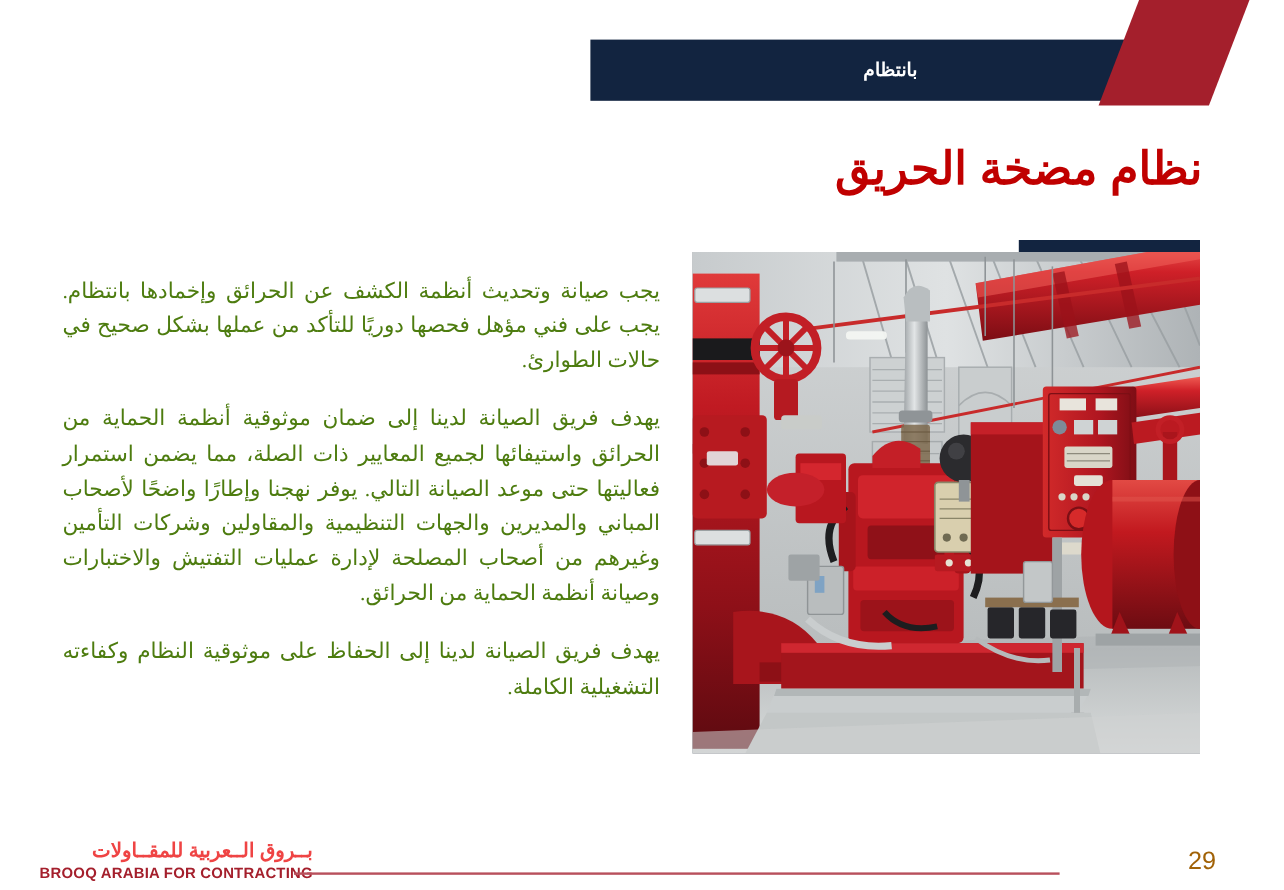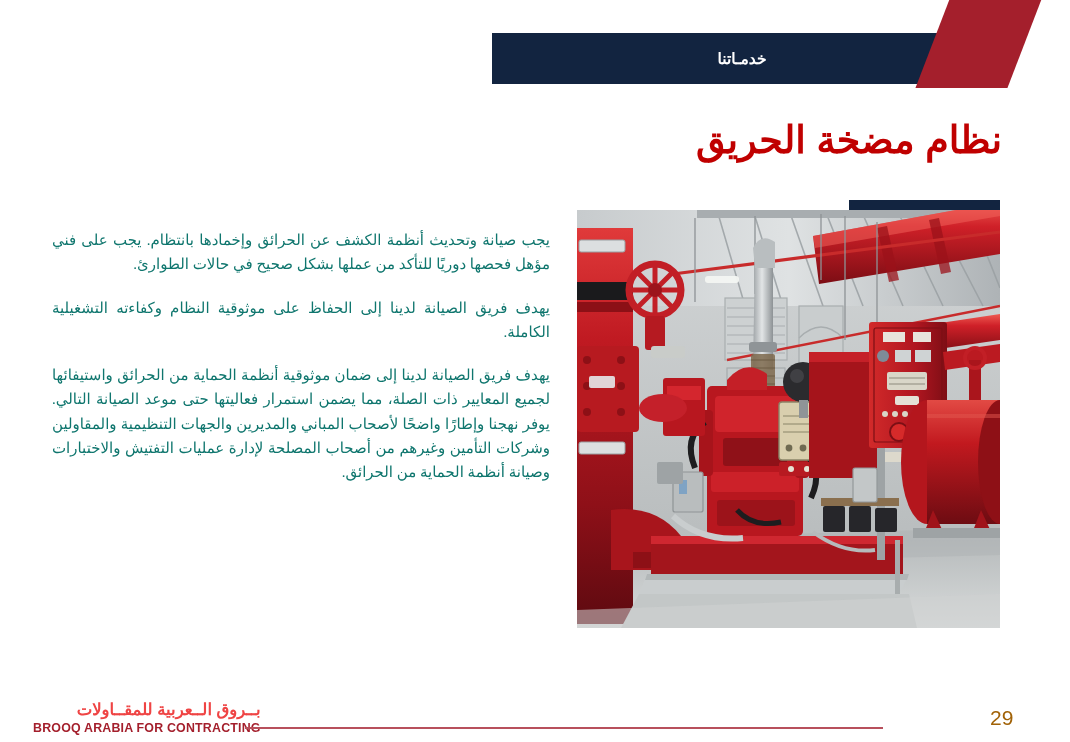--- a/index.html
+++ b/index.html
@@ -69,22 +69,22 @@
   }
 
   
   .body-col {
     position: absolute;
     right: 520px;
     top: 228px;
     width: 498px;
     direction: rtl;
     text-align: justify;
-    color: #0f766e;
-    font-size: 15px;
+    color: #4d7c0f;
+    font-size: 18px;
     line-height: 1.62;
     font-family: "Liberation Serif", serif;
   }
   .body-col p {
     margin: 0 0 19px 0;
     text-align: justify;
     text-align-last: right;
   }
   .body-col p:last-child {
     margin-bottom: 0;
@@ -168,29 +168,29 @@
   }
 </style>
 </head>
 <body>
 
 <div class="slide">
 
   <div class="banner-red-slash"></div>
 
   <div class="banner-navy">
-    <div class="banner-navy-label">خدمـاتنا</div>
+    <div class="banner-navy-label">بانتظام</div>
   </div>
 
   <div class="page-title">نظام مضخة الحريق</div>
 
   <div class="body-col">
     <p>يجب صيانة وتحديث أنظمة الكشف عن الحرائق وإخمادها بانتظام. يجب على فني مؤهل فحصها دوريًا للتأكد من عملها بشكل صحيح في حالات الطوارئ.</p>
+    <p>يهدف فريق الصيانة لدينا إلى ضمان موثوقية أنظمة الحماية من الحرائق واستيفائها لجميع المعايير ذات الصلة، مما يضمن استمرار فعاليتها حتى موعد الصيانة التالي. يوفر نهجنا وإطارًا واضحًا لأصحاب المباني والمديرين والجهات التنظيمية والمقاولين وشركات التأمين وغيرهم من أصحاب المصلحة لإدارة عمليات التفتيش والاختبارات وصيانة أنظمة الحماية من الحرائق.</p>
     <p>يهدف فريق الصيانة لدينا إلى الحفاظ على موثوقية النظام وكفاءته التشغيلية الكاملة.</p>
-    <p>يهدف فريق الصيانة لدينا إلى ضمان موثوقية أنظمة الحماية من الحرائق واستيفائها لجميع المعايير ذات الصلة، مما يضمن استمرار فعاليتها حتى موعد الصيانة التالي. يوفر نهجنا وإطارًا واضحًا لأصحاب المباني والمديرين والجهات التنظيمية والمقاولين وشركات التأمين وغيرهم من أصحاب المصلحة لإدارة عمليات التفتيش والاختبارات وصيانة أنظمة الحماية من الحرائق.</p>
   </div>
 
   <div class="photo-accent-bar"></div>
 
   <div class="photo-frame">
     <svg viewBox="0 0 423 418" preserveAspectRatio="xMidYMid slice">
       <defs>
         <linearGradient id="wallG" x1="0" y1="0" x2="0" y2="1">
           <stop offset="0%" stop-color="#d3d6d7"></stop>
           <stop offset="100%" stop-color="#b9bdbe"></stop>

